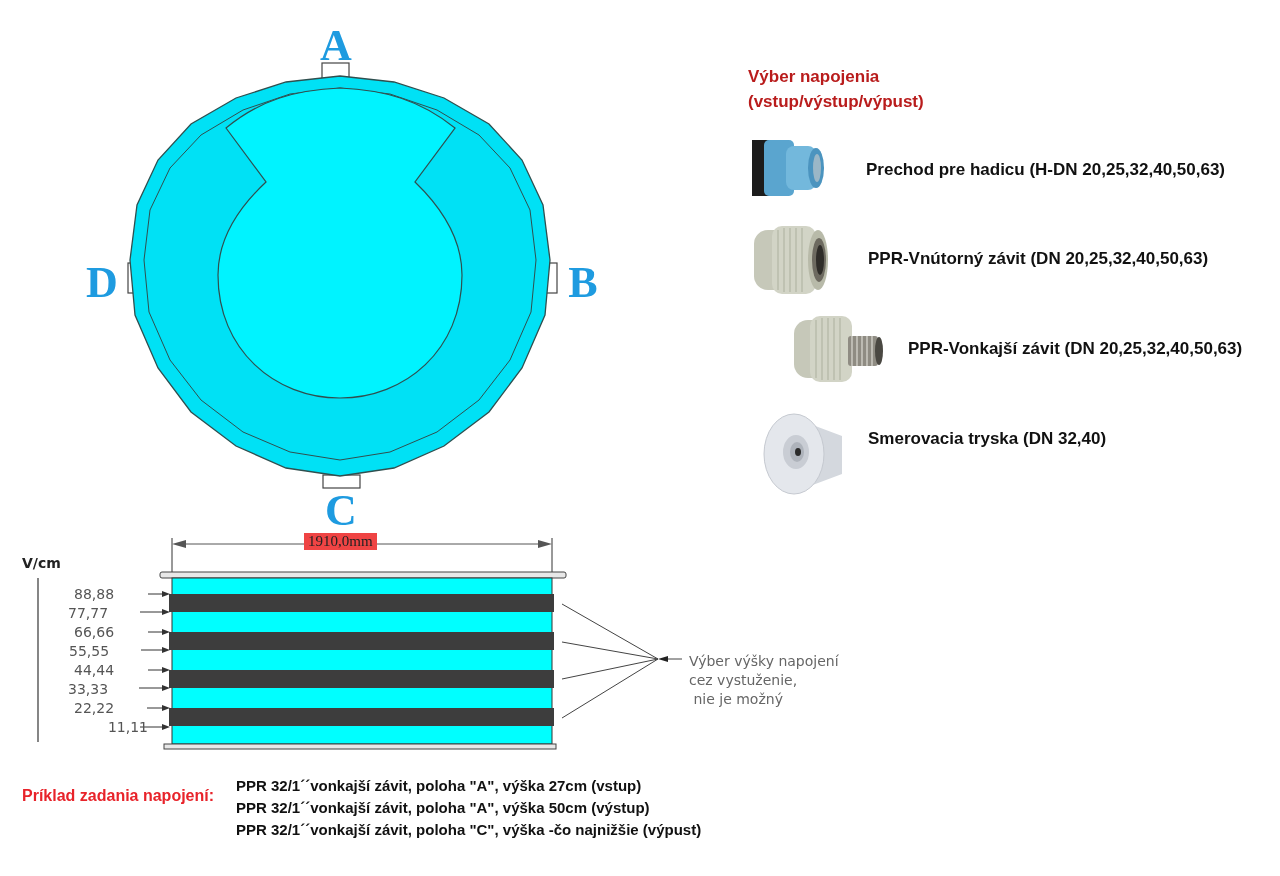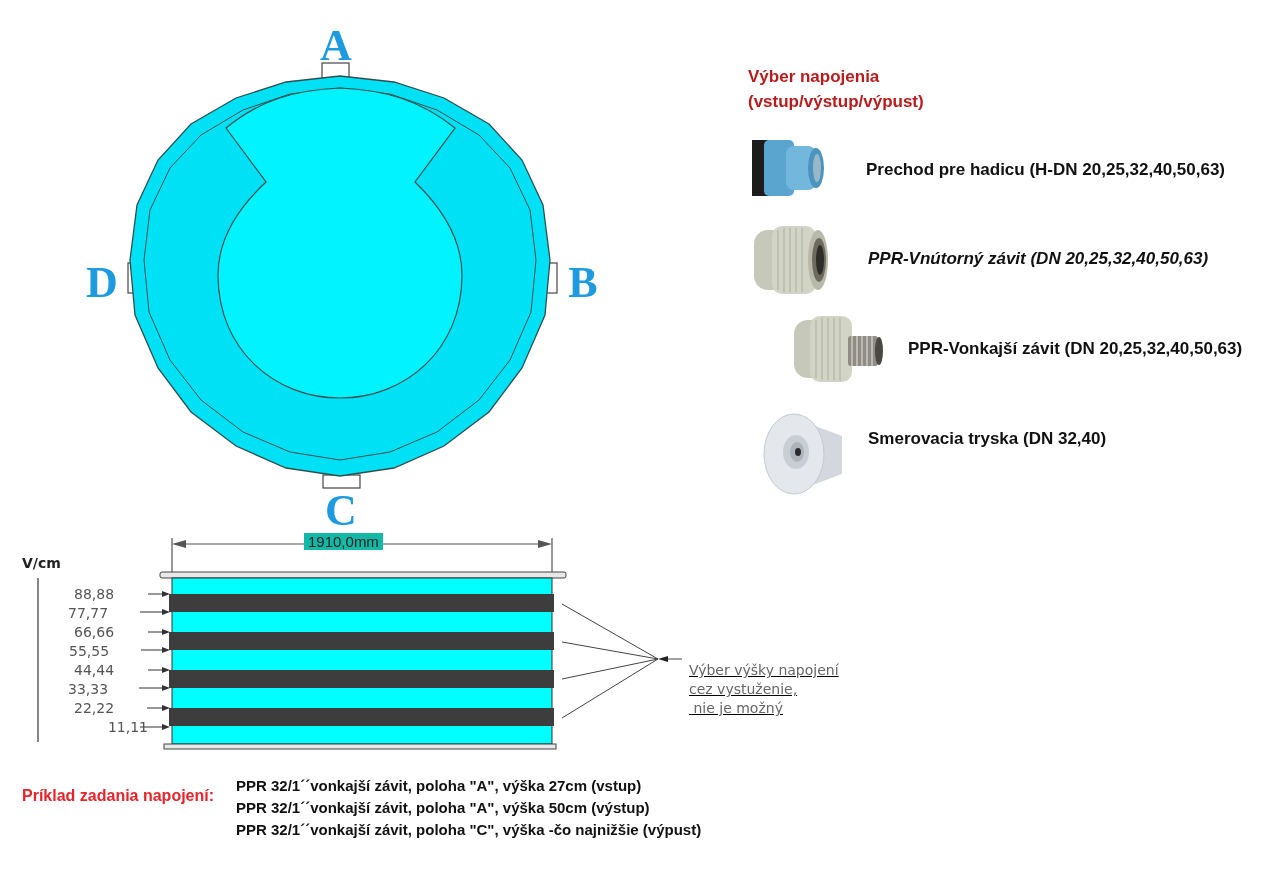--- a/index.html
+++ b/index.html
@@ -4,21 +4,21 @@
 <style>
   html, body { margin: 0; padding: 0; background: #ffffff; }
   body { width: 1280px; height: 876px; position: relative; overflow: hidden; font-family: "DejaVu Sans", sans-serif; }
   .abs { position: absolute; }
   svg text { font-family: "Liberation Serif", serif; }
   .section-title { font-family: "Liberation Sans", sans-serif; font-weight: bold; color: #b91c1c; font-size: 17px; line-height: 25px; }
   .fit-label { font-family: "Liberation Sans", sans-serif; font-weight: bold; font-size: 17px; color: #111; white-space: nowrap; }
   .vcm { font-family: "DejaVu Sans", sans-serif; font-weight: bold; font-size: 14px; color: #222; }
   .hval { font-family: "DejaVu Sans", sans-serif; font-size: 14px; color: #555; line-height: 19px; white-space: nowrap; }
   .note { font-family: "DejaVu Sans", sans-serif; font-size: 14px; color: #666; line-height: 19px; white-space: pre; }
-  .dim { font-family: Liberation Sans, sans-serif; font-size: 15px; color: #222; background: #14b8a6; padding: 0 4px; }
+  .dim { font-family: Liberation Serif, serif; font-size: 15px; color: #222; background: #ef4444; padding: 0 4px; }
   .ex-label { font-family: "Liberation Sans", sans-serif; font-weight: bold; font-size: 16px; color: #e8232a; }
   .ex-line { font-family: "Liberation Sans", sans-serif; font-weight: bold; font-size: 15px; color: #111; line-height: 22px; white-space: nowrap; }
 </style>
 </head>
 <body>
 
 <div class="abs" style="left:0;top:0;width:700px;height:530px;">
   <svg width="700" height="530">
 
     <rect x="322" y="63" width="27" height="16" fill="#fff" stroke="#444" stroke-width="1.2"></rect>
@@ -99,21 +99,21 @@
     <div class="hval" style="padding-left:6px;">88,88</div>
     <div class="hval">77,77</div>
     <div class="hval" style="padding-left:6px;">66,66</div>
     <div class="hval" style="padding-left:1px;">55,55</div>
     <div class="hval" style="padding-left:6px;">44,44</div>
     <div class="hval">33,33</div>
     <div class="hval" style="padding-left:6px;">22,22</div>
     <div class="hval" style="padding-left:2px;text-align:right;">11,11</div>
   </div>
 
-  <div class="abs" style="left:689px;top:131px;text-decoration:underline;">
+  <div class="abs" style="left:689px;top:122px;">
     <div class="note">Výber výšky napojení</div>
     <div class="note">cez vystuženie,</div>
     <div class="note"> nie je možný</div>
   </div>
 </div>
 
 <div class="abs" style="left:748px;top:64px;">
   <div class="section-title">Výber napojenia</div>
   <div class="section-title">(vstup/výstup/výpust)</div>
 </div>
@@ -122,21 +122,21 @@
   <svg class="abs" style="left:0;top:0;" width="90" height="66">
     <rect x="2" y="4" width="18" height="56" fill="#1c1c1c"></rect>
     <rect x="14" y="4" width="30" height="56" rx="5" fill="#5aa5cf"></rect>
     <rect x="36" y="10" width="30" height="44" rx="8" fill="#73b8dc"></rect>
     <ellipse cx="66" cy="32" rx="8" ry="20" fill="#4b94bf"></ellipse>
     <ellipse cx="67" cy="32" rx="4" ry="14" fill="#9ab7c7"></ellipse>
   </svg>
   <span class="abs fit-label" style="left:116px;top:24px;">Prechod pre hadicu (H-DN 20,25,32,40,50,63)</span>
 </div>
 
-<div class="abs" style="left:750px;top:222px;width:520px;height:76px;font-style:italic;">
+<div class="abs" style="left:750px;top:222px;width:520px;height:76px;">
   <svg class="abs" style="left:0;top:0;" width="90" height="76">
     <rect x="4" y="8" width="40" height="60" rx="14" fill="#c6c8b9"></rect>
     <rect x="22" y="4" width="44" height="68" rx="10" fill="#d2d4c6"></rect>
     <g stroke="#b3b6a5" stroke-width="1.2">
       <line x1="28" y1="8" x2="28" y2="68"></line>
         <line x1="34" y1="6" x2="34" y2="70"></line>
       <line x1="40" y1="6" x2="40" y2="70"></line>
         <line x1="46" y1="6" x2="46" y2="70"></line>
       <line x1="52" y1="6" x2="52" y2="70"></line>
     </g>

